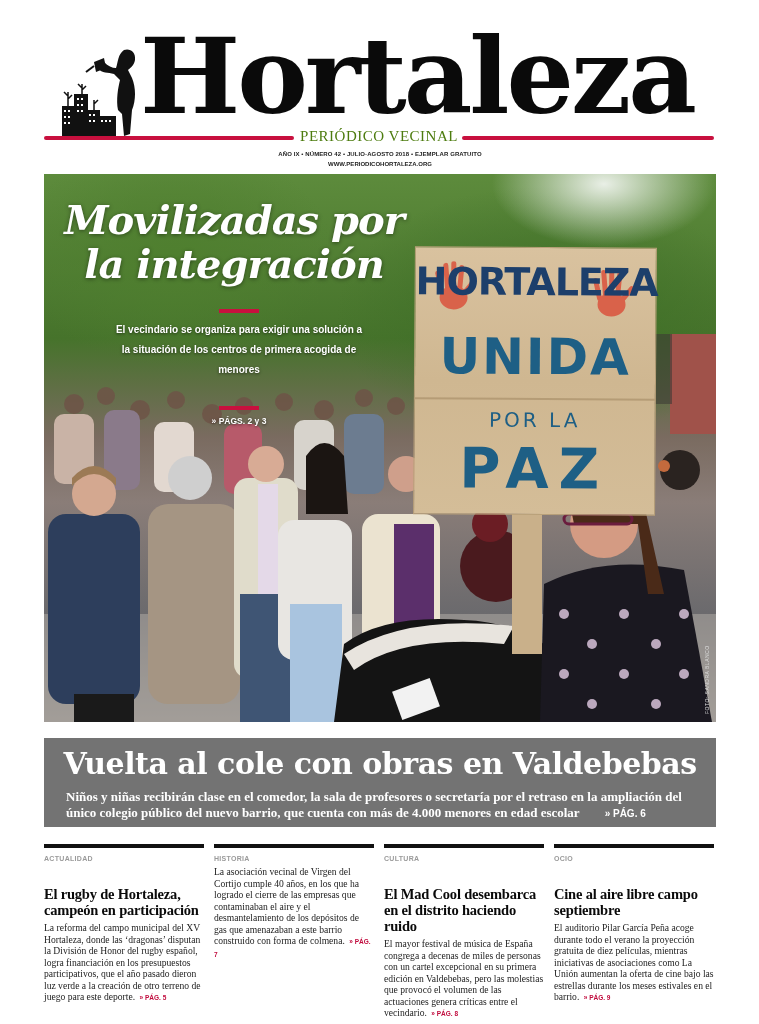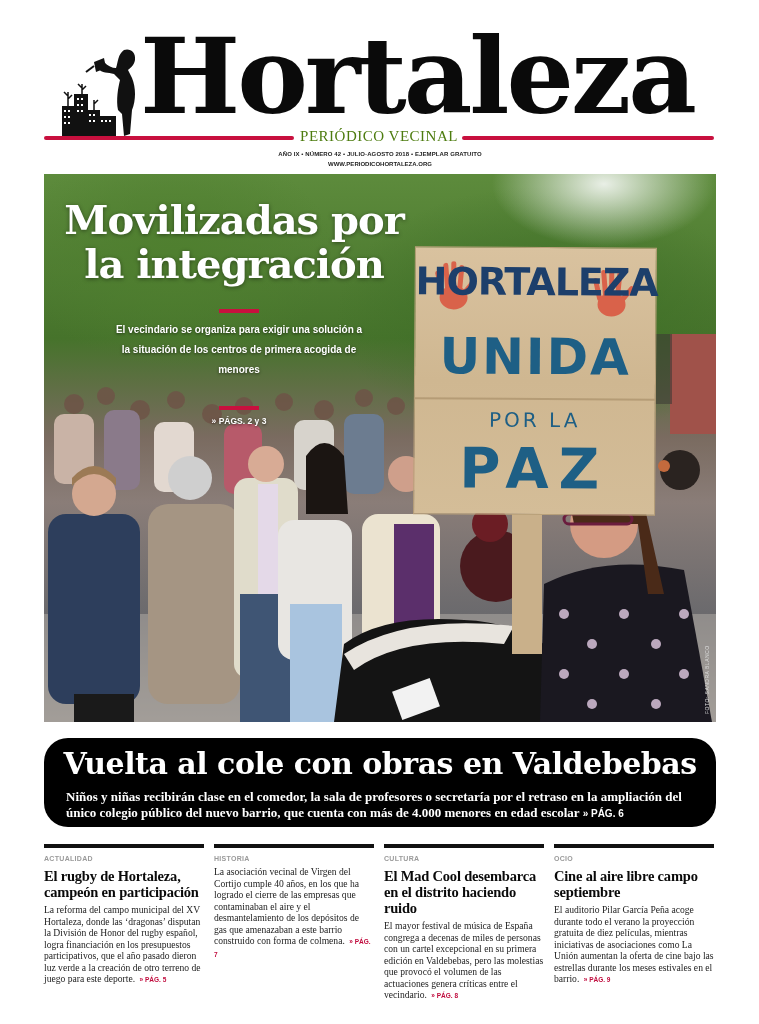--- a/index.html
+++ b/index.html
@@ -38,20 +38,21 @@
         radial-gradient(ellipse 200px 140px at 130px 80px, #4f7f2f 0%, rgba(79,127,47,0) 80%),
         radial-gradient(ellipse 260px 160px at 500px 140px, #3e6e27 0%, rgba(62,110,39,0) 80%),
         linear-gradient(180deg, #5d8b3c 0%, #46732b 30%, #7a6b60 48%, #8a7d78 60%, #6b6a6d 80%, #9a9590 100%);
     }
     .hero .crowd { position: absolute; left: 0; top: 0; width: 672px; height: 548px; }
     .hero-title {
       position: absolute; left: 0; top: 24px; width: 380px; text-align: center;
       font-family: "DejaVu Serif", serif; font-weight: bold; color: #ffffff;
       font-size: 40px; line-height: 44px; letter-spacing: -1px;
       text-shadow: 0 1px 4px rgba(0,0,0,0.45);
+      font-style: italic;
     }
     .hero-accent-1 { position: absolute; left: 175px; top: 135px; width: 40px; height: 4px; background: #c8103e; }
     .hero-accent-2 { position: absolute; left: 175px; top: 232px; width: 40px; height: 4px; background: #c8103e; }
     .hero-deck {
       position: absolute; left: 70px; top: 146px; width: 250px; text-align: center;
       font-family: "Liberation Sans", sans-serif; font-weight: bold; color: #fff;
       font-size: 10px; line-height: 20px; text-shadow: 0 1px 3px rgba(0,0,0,0.6);
     }
     .hero-pages {
       position: absolute; left: 70px; top: 206px; width: 250px; text-align: center;
@@ -75,44 +76,44 @@
     .sign-l3 { top: 160px; font-size: 20px; letter-spacing: 3px; font-weight: normal; }
     .sign-l4 { top: 188px; font-size: 56px; letter-spacing: 10px; }
     .hand { position: absolute; width: 44px; height: 50px; }
     .photo-credit {
       position: absolute; left: 660px; top: 540px; transform: rotate(-90deg); transform-origin: left top;
       font-family: "Liberation Sans", sans-serif; font-size: 5px; color: #ddd; letter-spacing: 0.5px; white-space: nowrap;
     }
 
     
     .banner {
-      position: absolute; left: 44px; top: 738px; width: 672px; height: 89px; background: #000000; border-radius: 24px;
+      position: absolute; left: 44px; top: 738px; width: 672px; height: 89px; background: #737373;
     }
     .banner-title {
       position: absolute; left: 0; top: 8px; width: 672px; text-align: center;
       font-family: "DejaVu Serif", serif; font-weight: bold; color: #fff; font-size: 30px; letter-spacing: -0.5px;
     }
     .banner-deck {
       position: absolute; left: 22px; top: 51px; width: 630px; text-align: left;
       font-family: "Liberation Serif", serif; font-weight: bold; color: #fff; font-size: 13px; line-height: 16px;
     }
     .banner-page {
-      font-family: "Liberation Sans", sans-serif; font-weight: bold; font-size: 10px; 
+      font-family: "Liberation Sans", sans-serif; font-weight: bold; font-size: 10px; margin-left: 22px;
     }
 
     
     .briefs { position: absolute; left: 44px; top: 844px; width: 672px; height: 150px; }
     .brief { position: absolute; top: 0; width: 160px; }
     .brief-bar { height: 4px; background: #111; width: 160px; }
     .brief-section {
       margin-top: 7px; font-family: "Liberation Sans", sans-serif; font-weight: bold;
       font-size: 7px; letter-spacing: 0.3px; color: #9a9a9a;
     }
     .brief-title {
-      margin-top: 6px; font-family: "Liberation Serif", serif; font-weight: bold;
+      margin-top: 24px; font-family: "Liberation Serif", serif; font-weight: bold;
       font-size: 14.5px; line-height: 16px; color: #0a0a0a; letter-spacing: -0.2px;
     }
     .brief-body {
       margin-top: 4px; font-family: "Liberation Serif", serif; font-size: 9.6px; line-height: 11.5px; color: #222;
     }
     .brief-page {
       font-family: "Liberation Sans", sans-serif; font-weight: bold; font-size: 6.5px; color: #c00a3c; margin-left: 2px;
     }
   </style>
 </head>

